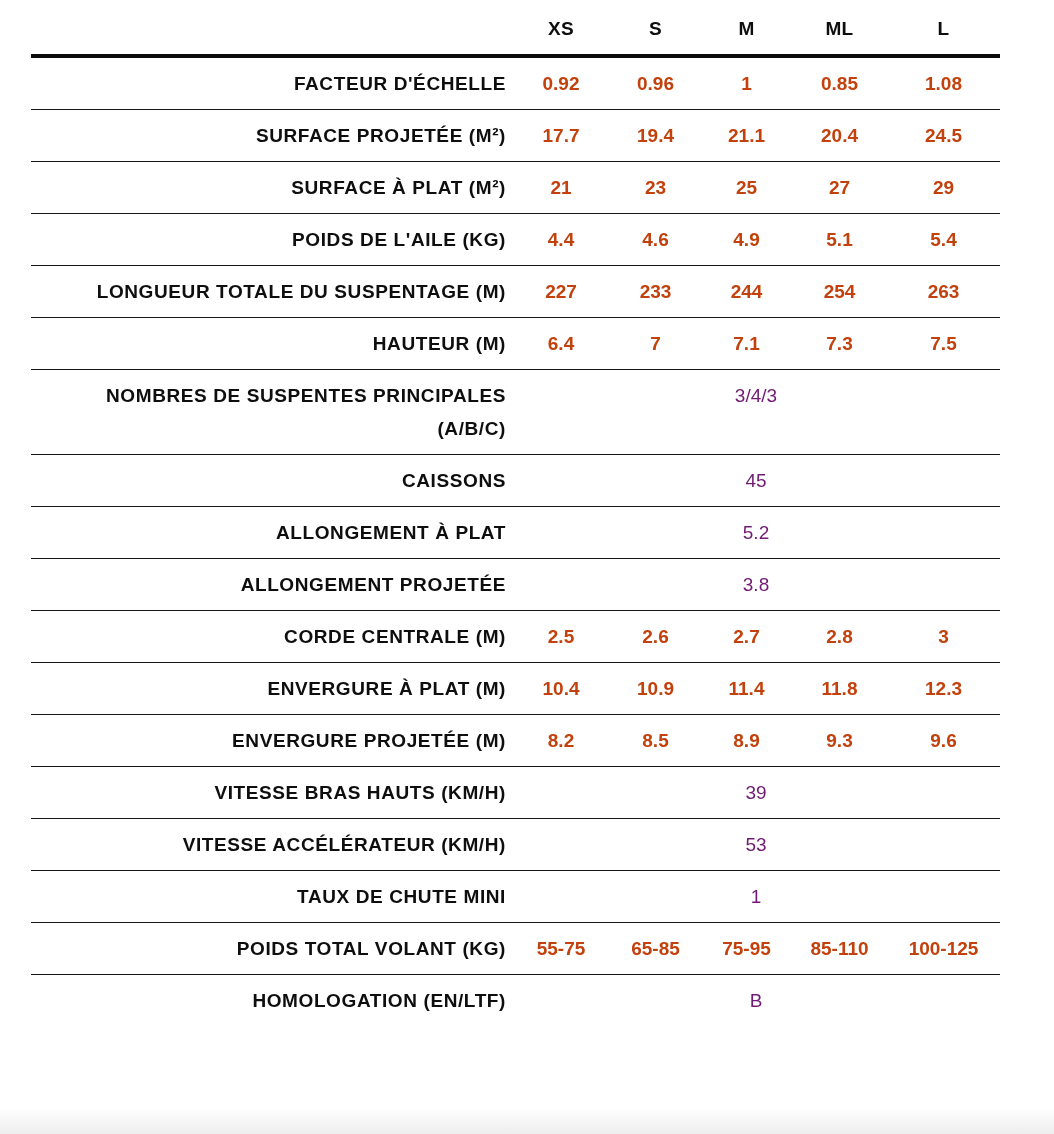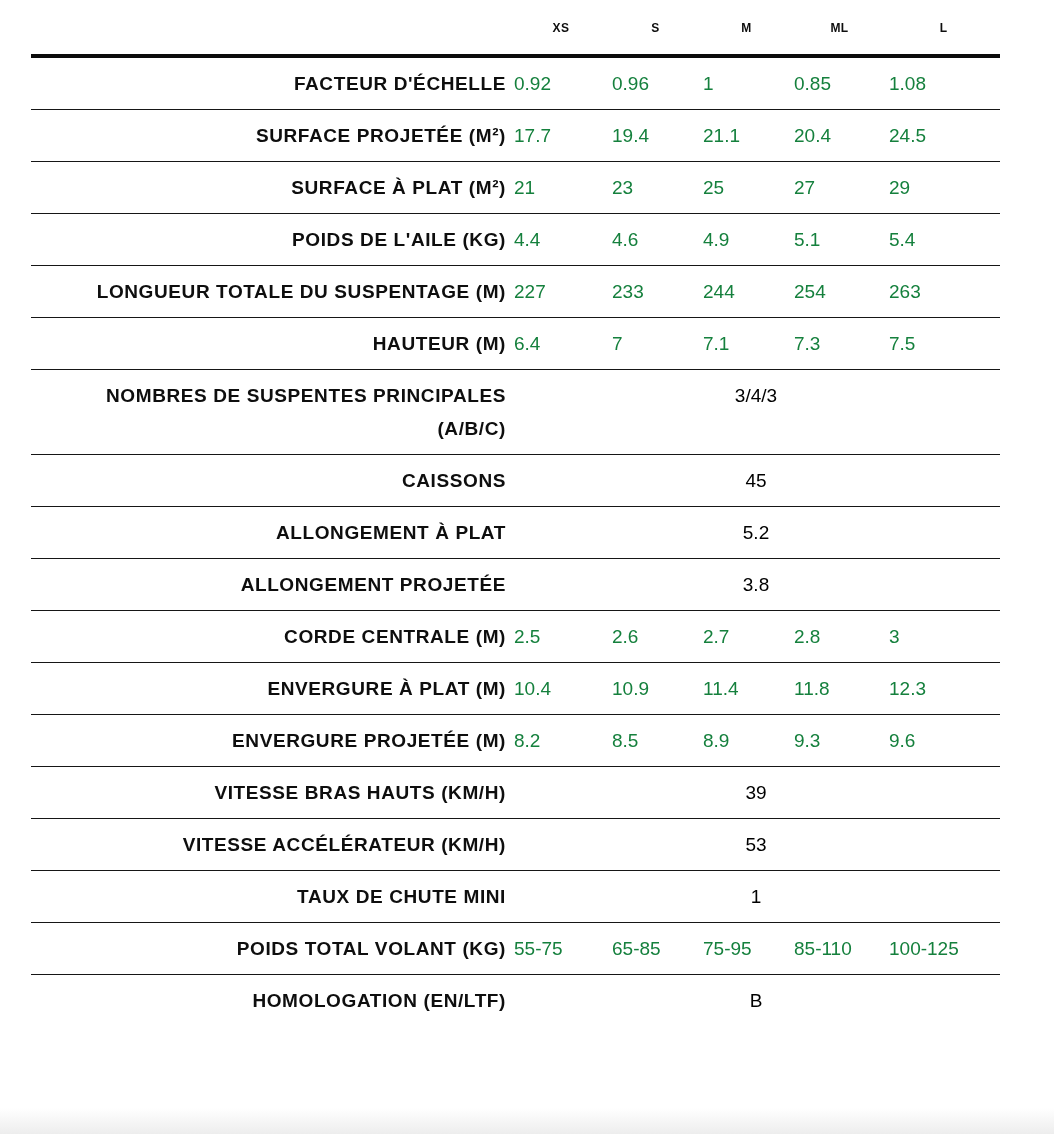--- a/index.html
+++ b/index.html
@@ -22,21 +22,21 @@
     width: 969px;
   }
   col.c-label { width: 481px; }
   col.c-1 { width: 98px; }
   col.c-2 { width: 91px; }
   col.c-3 { width: 91px; }
   col.c-4 { width: 95px; }
   col.c-5 { width: 113px; }
 
   thead th {
-    font-size: 12px;
+    font-size: 19px;
     font-weight: 700;
     color: #0e0e0e;
     text-align: center;
     letter-spacing: 0.4px;
     line-height: 33px;
     padding: 12px 2px 9px 2px;
     vertical-align: baseline;
   }
   thead tr {
     border-bottom: 4px solid #0b0b0b;
@@ -55,28 +55,28 @@
   }
   td.row-label {
     text-align: right;
     font-weight: 700;
     color: #0e0e0e;
     letter-spacing: 0.6px;
     padding-left: 40px;
     padding-right: 6px;
   }
   td.cell-value {
-    text-align: left;
-    font-weight: 400;
-    color: #15803d;
+    text-align: center;
+    font-weight: 700;
+    color: #c2410c;
   }
   td.cell-span {
     text-align: center;
     font-weight: 400;
-    color: #000000;
+    color: #701a75;
   }
   .bottom-fade {
     position: absolute;
     left: 0;
     right: 0;
     bottom: 0;
     height: 26px;
     background: linear-gradient(180deg, rgba(236,236,236,0) 0%, #ededed 100%);
     pointer-events: none;
   }

